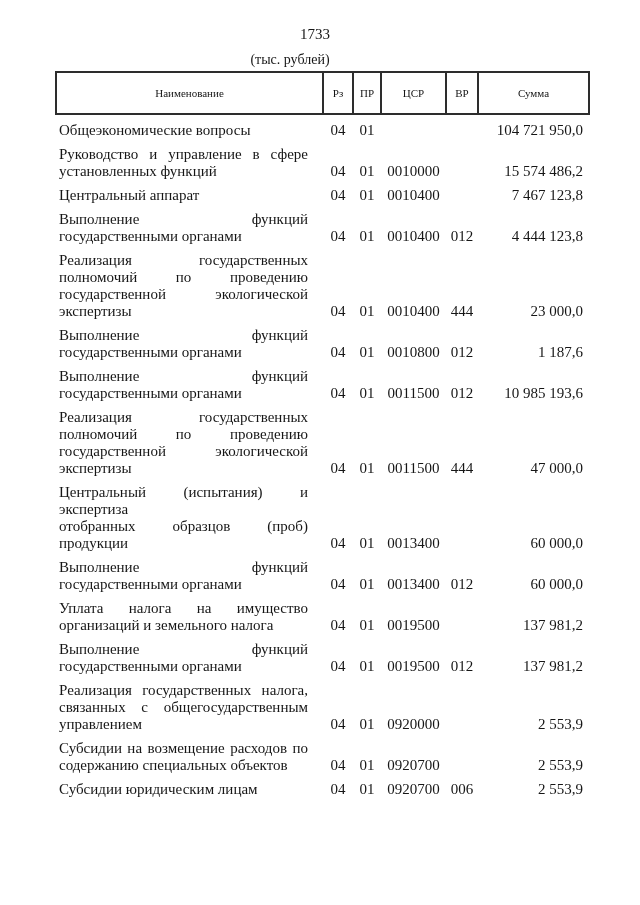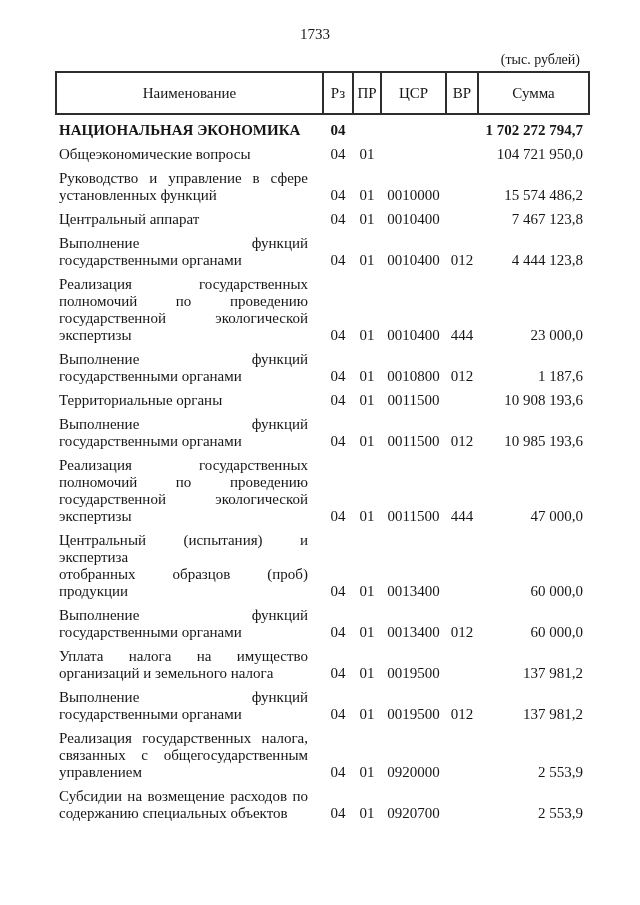--- a/index.html
+++ b/index.html
@@ -14,21 +14,21 @@
 
   .page-number{
     margin-top:25px;
     text-align:center;
     font-size:15px;
     line-height:18px;
   }
   .units-note{
     margin-top:9px;
     margin-right:50px;
-    text-align:right;
+    text-align:center;
     font-size:14px;
     line-height:16px;
   }
 
   table.budget{
     border-collapse:collapse;
     table-layout:fixed;
     margin-left:55px;
     margin-top:3px;
     width:533px;
@@ -37,21 +37,21 @@
   col.c-name{width:267px;}
   col.c-rz{width:30px;}
   col.c-pr{width:28px;}
   col.c-csr{width:65px;}
   col.c-vr{width:32px;}
   col.c-sum{width:111px;}
 
   thead th{
     border:2px solid #2d2d2d;
     font-weight:normal;
-    font-size:15px;
+    font-size:11px;
     height:40px;
     text-align:center;
     vertical-align:middle;
     padding:0 2px;
     background:#ffffff;
   }
 
   tbody td{
     border:none;
     vertical-align:bottom;
@@ -106,30 +106,20 @@
       <tr>
         <th>Наименование</th>
         <th>Рз</th>
         <th>ПР</th>
         <th>ЦСР</th>
         <th>ВР</th>
         <th>Сумма</th>
       </tr>
     </thead>
     <tbody>
-        <tr class="bold">
-    <td class="name-cell">
-            <span class="name-line">НАЦИОНАЛЬНАЯ ЭКОНОМИКА</span>
-          </td>
-    <td class="rz-cell">04</td>
-    <td class="pr-cell"></td>
-    <td class="csr-cell"></td>
-    <td class="vr-cell"></td>
-    <td class="sum-cell">1 702 272 794,7</td>
-  </tr>
         <tr>
     <td class="name-cell">
             <span class="name-line">Общеэкономические вопросы</span>
           </td>
     <td class="rz-cell">04</td>
     <td class="pr-cell">01</td>
     <td class="csr-cell"></td>
     <td class="vr-cell"></td>
     <td class="sum-cell">104 721 950,0</td>
   </tr>
@@ -184,30 +174,20 @@
             <span class="name-line">государственными органами</span>
           </td>
     <td class="rz-cell">04</td>
     <td class="pr-cell">01</td>
     <td class="csr-cell">0010800</td>
     <td class="vr-cell">012</td>
     <td class="sum-cell">1 187,6</td>
   </tr>
         <tr>
     <td class="name-cell">
-            <span class="name-line">Территориальные органы</span>
-          </td>
-    <td class="rz-cell">04</td>
-    <td class="pr-cell">01</td>
-    <td class="csr-cell">0011500</td>
-    <td class="vr-cell"></td>
-    <td class="sum-cell">10 908 193,6</td>
-  </tr>
-        <tr>
-    <td class="name-cell">
             <span class="name-line">Выполнение функций</span>
             <span class="name-line">государственными органами</span>
           </td>
     <td class="rz-cell">04</td>
     <td class="pr-cell">01</td>
     <td class="csr-cell">0011500</td>
     <td class="vr-cell">012</td>
     <td class="sum-cell">10 985 193,6</td>
   </tr>
         <tr>
@@ -283,16 +263,26 @@
     <td class="name-cell">
             <span class="name-line">Субсидии на возмещение расходов по</span>
             <span class="name-line">содержанию специальных объектов</span>
           </td>
     <td class="rz-cell">04</td>
     <td class="pr-cell">01</td>
     <td class="csr-cell">0920700</td>
     <td class="vr-cell"></td>
     <td class="sum-cell">2 553,9</td>
   </tr>
+        <tr>
+    <td class="name-cell">
+            <span class="name-line">Субсидии юридическим лицам</span>
+          </td>
+    <td class="rz-cell">04</td>
+    <td class="pr-cell">01</td>
+    <td class="csr-cell">0920700</td>
+    <td class="vr-cell">006</td>
+    <td class="sum-cell">2 553,9</td>
+  </tr>
       </tbody>
   </table>
 
 </div>
 
 </body></html>

